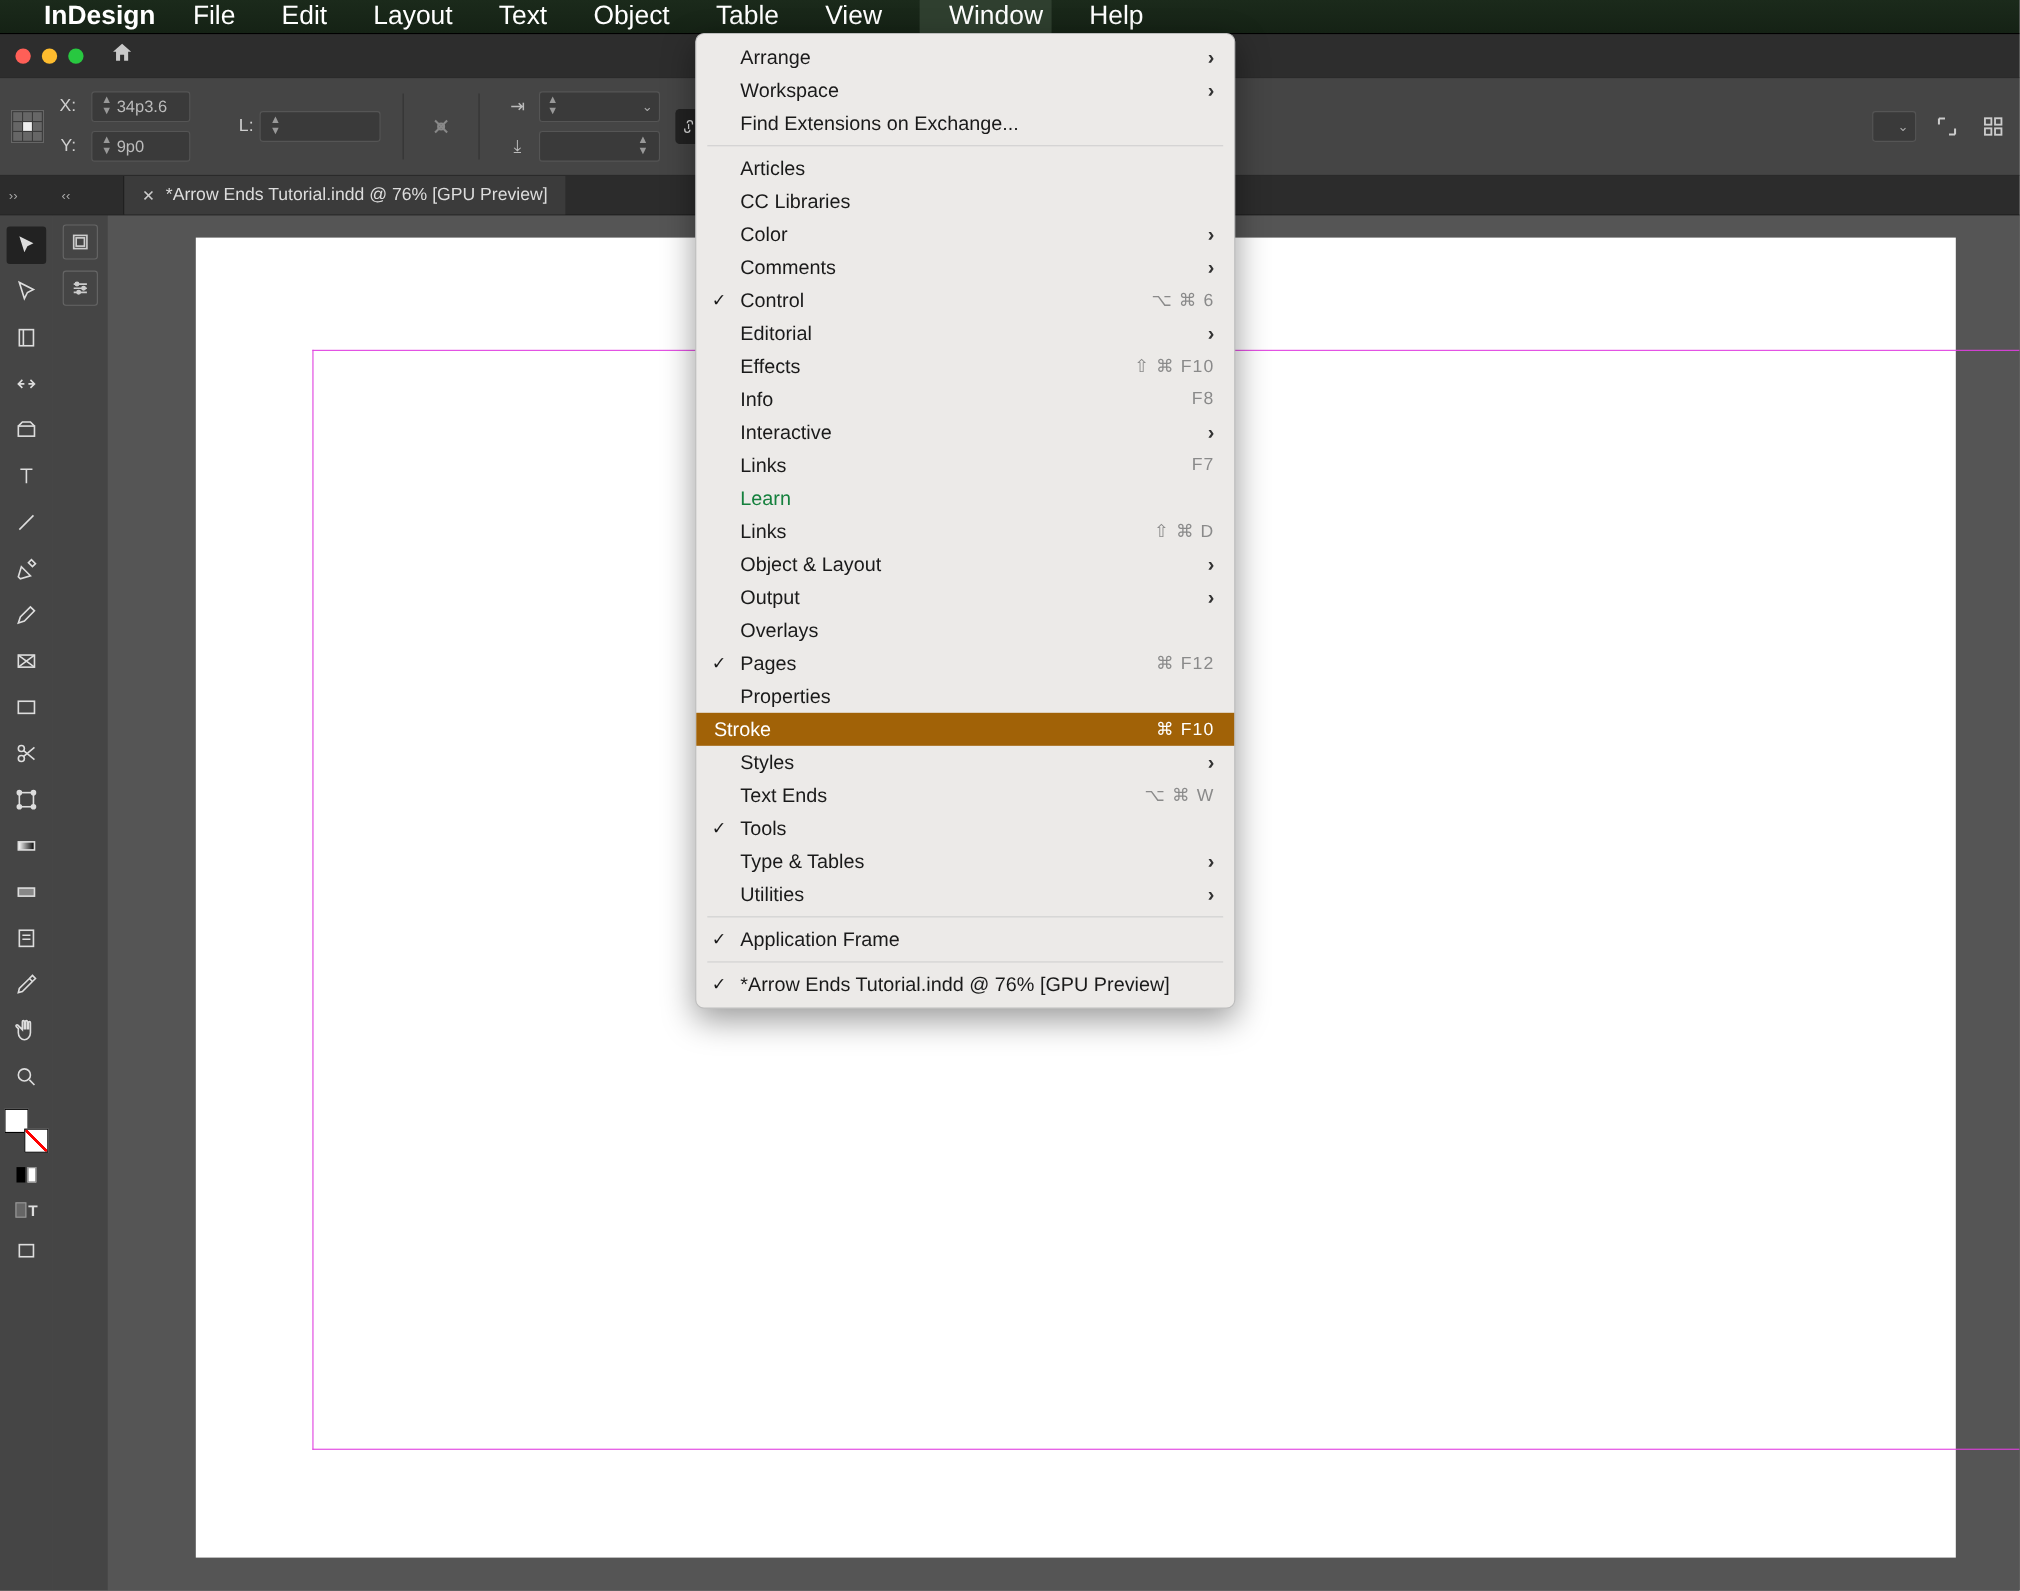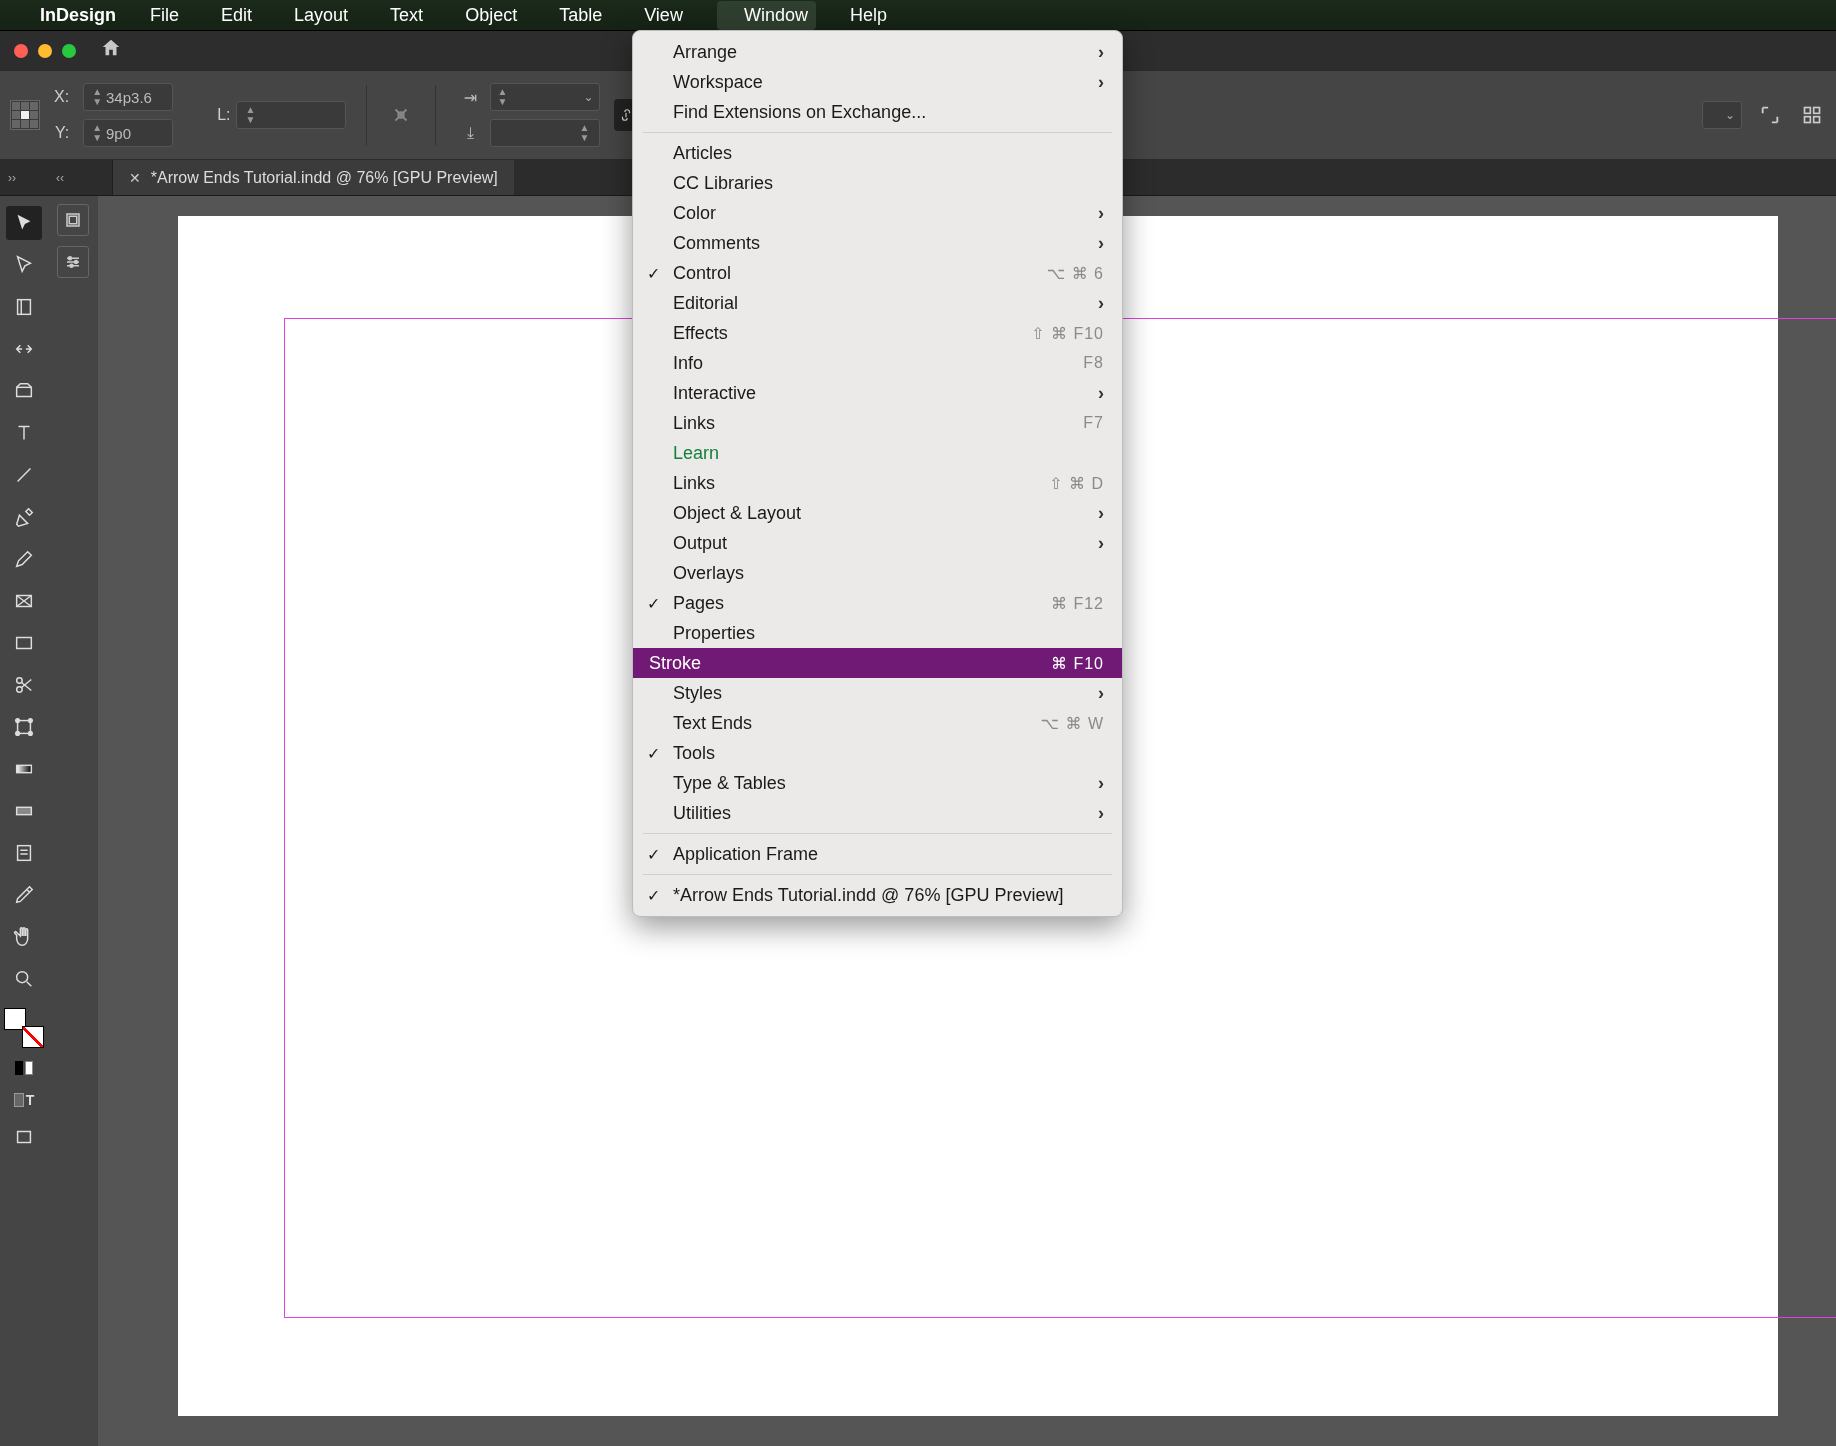--- a/index.html
+++ b/index.html
@@ -1,19 +1,19 @@
 <!DOCTYPE html>
 <html><head>
 <meta charset="utf-8">
 <style>
   * { margin: 0; padding: 0; box-sizing: border-box; font-family: -apple-system, "Helvetica Neue", Arial, sans-serif; }
   body { background: #181818; width: 1836px; height: 1446px; overflow: hidden; position: relative; }
 
   
-  .mac-menu { height: 30px; background: linear-gradient(#1b2a1b,#152215); display: flex; align-items: center; color: #fff; font-size: 18px; padding: 0 14px; gap: 26px; }
+  .mac-menu { height: 30px; background: linear-gradient(#1b2a1b,#152215); display: flex; align-items: center; color: #fff; font-size: 24px; padding: 0 14px; gap: 26px; }
   .mac-menu .apple { font-size: 20px; }
   .mac-menu .app-name { font-weight: 700; }
   .mac-menu .menu-item { cursor: default; padding: 4px 8px; }
   .mac-menu .menu-item.active { background: #2f3f2f; border-radius: 4px; padding-left: 27px; }
 
   
   .win-chrome { height: 40px; background: #2d2d2d; display: flex; align-items: center; padding: 0 14px; gap: 10px; border-top: 1px solid #000; }
   .traffic { display: flex; gap: 10px; }
   .traffic span { width: 14px; height: 14px; border-radius: 50%; display: inline-block; }
   .tl-close { background: #ff5f57; }
@@ -55,21 +55,21 @@
   .mini-rail { width:50px; background:#454545; display:flex; flex-direction:column; align-items:center; padding-top:8px; gap:10px;}
   .mini-rail .pbtn { width:32px; height:32px; border:1px solid #666; display:flex; align-items:center; justify-content:center; color:#ccc; border-radius:3px;}
   .canvas-wrap { flex:1; position:relative; background:#555; overflow:hidden;}
   .paper { position:absolute; top:20px; left:80px; width:1600px; height:1200px; background:#fff; }
   .magenta-frame { position:absolute; top:122px; left:186px; width:1600px; height:1000px; border:1px solid #e040e0; border-right:none; background:transparent;}
 
   
   .dropdown { position:absolute; top:30px; left:632px; width:491px; background:#eceae8; border:1px solid #bdbdbd; border-radius:8px; box-shadow:0 10px 30px rgba(0,0,0,0.4); padding:6px 0; color:#1a1a1a; font-size:18px; z-index:100; }
   .dd-item { display:flex; align-items:center; height:30px; padding:0 18px 0 40px; position:relative; }
   .dd-item.disabled { color:#15803d; }
-  .dd-item.highlight { background:#701a75; color:#fff;padding-left:16px; }
+  .dd-item.highlight { background:#a16207; color:#fff;padding-left:16px; }
   .dd-item .chk { position:absolute; left:14px; font-size:16px; }
   .dd-item .rchev { margin-left:auto; font-weight:700; color:#333;}
   .dd-item .shortcut { margin-left:auto; color:#8a8a8a; font-size:16px; letter-spacing:1px;}
   .dd-item.highlight .shortcut { color:#fff; }
   .dd-sep { height:1px; background:#cfcfcf; margin:5px 10px; }
 </style>
 </head>
 <body>
 
 <div class="mac-menu">

